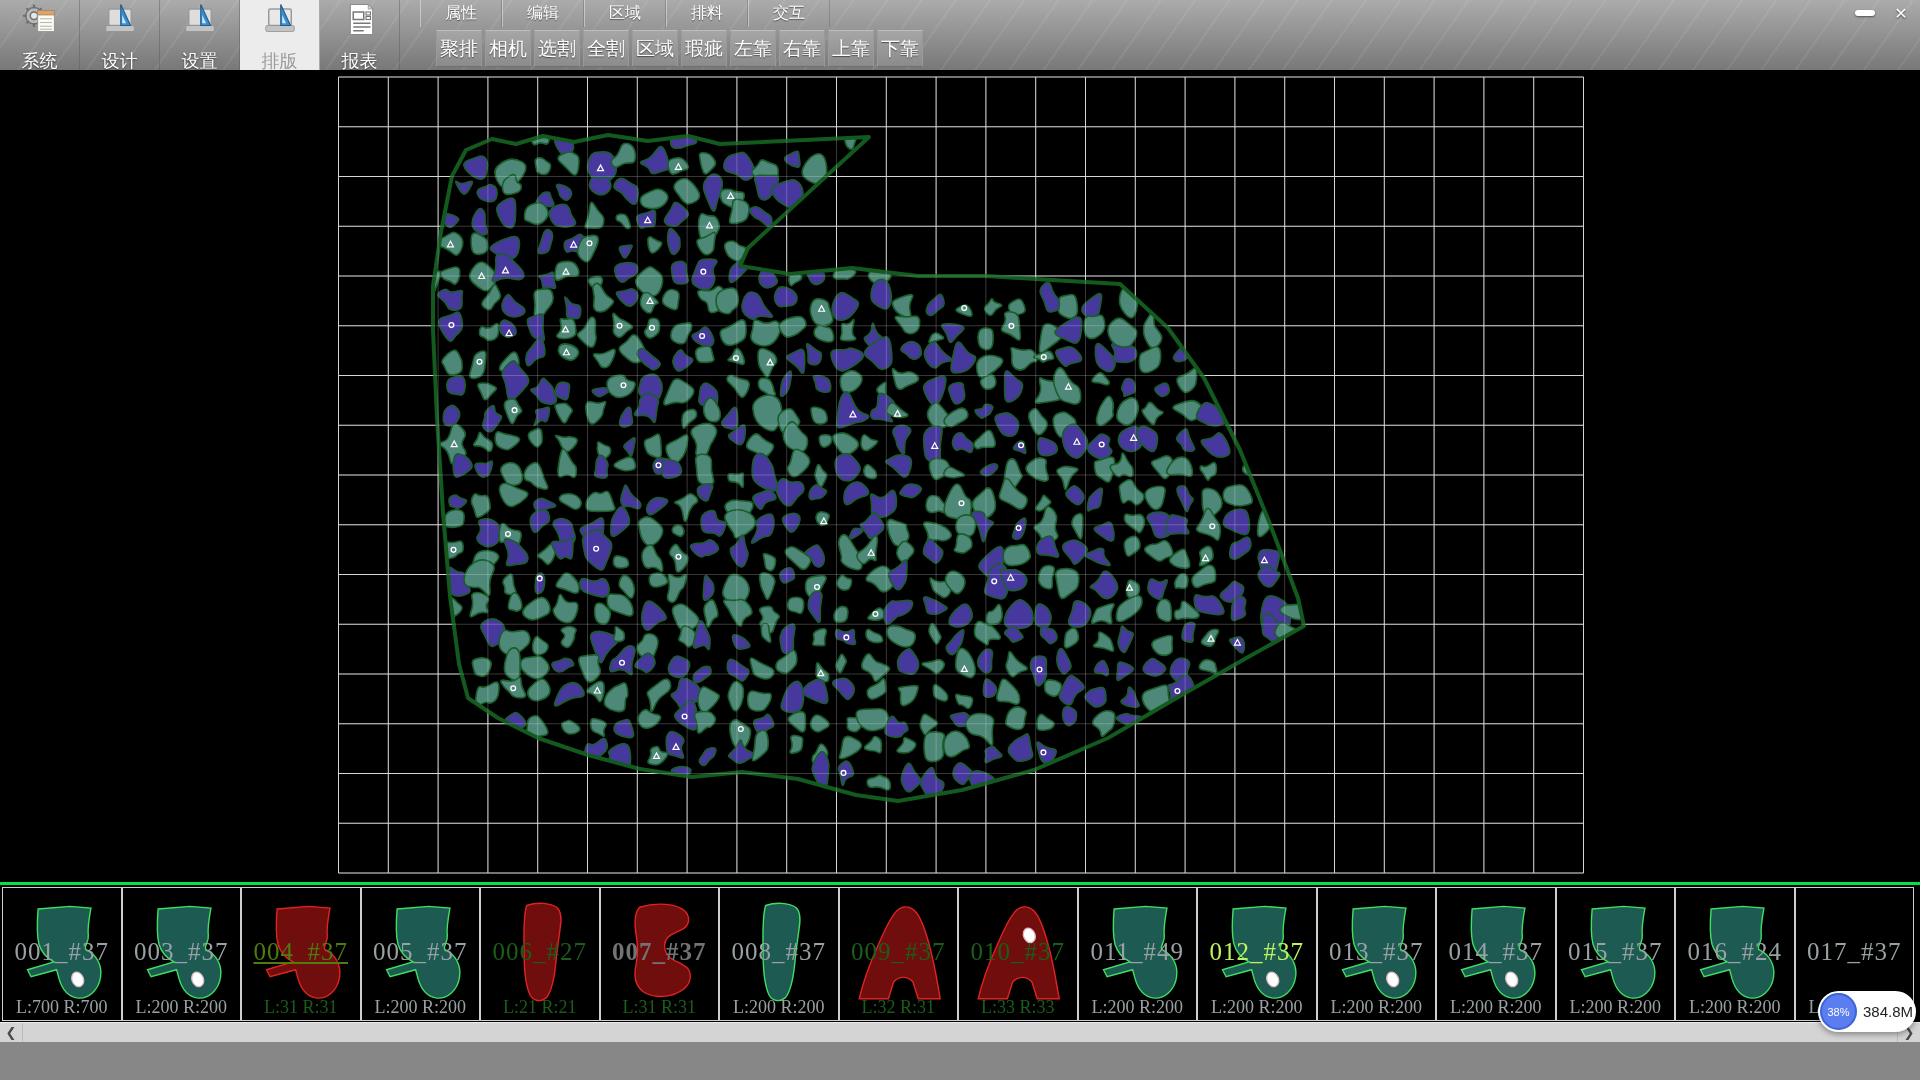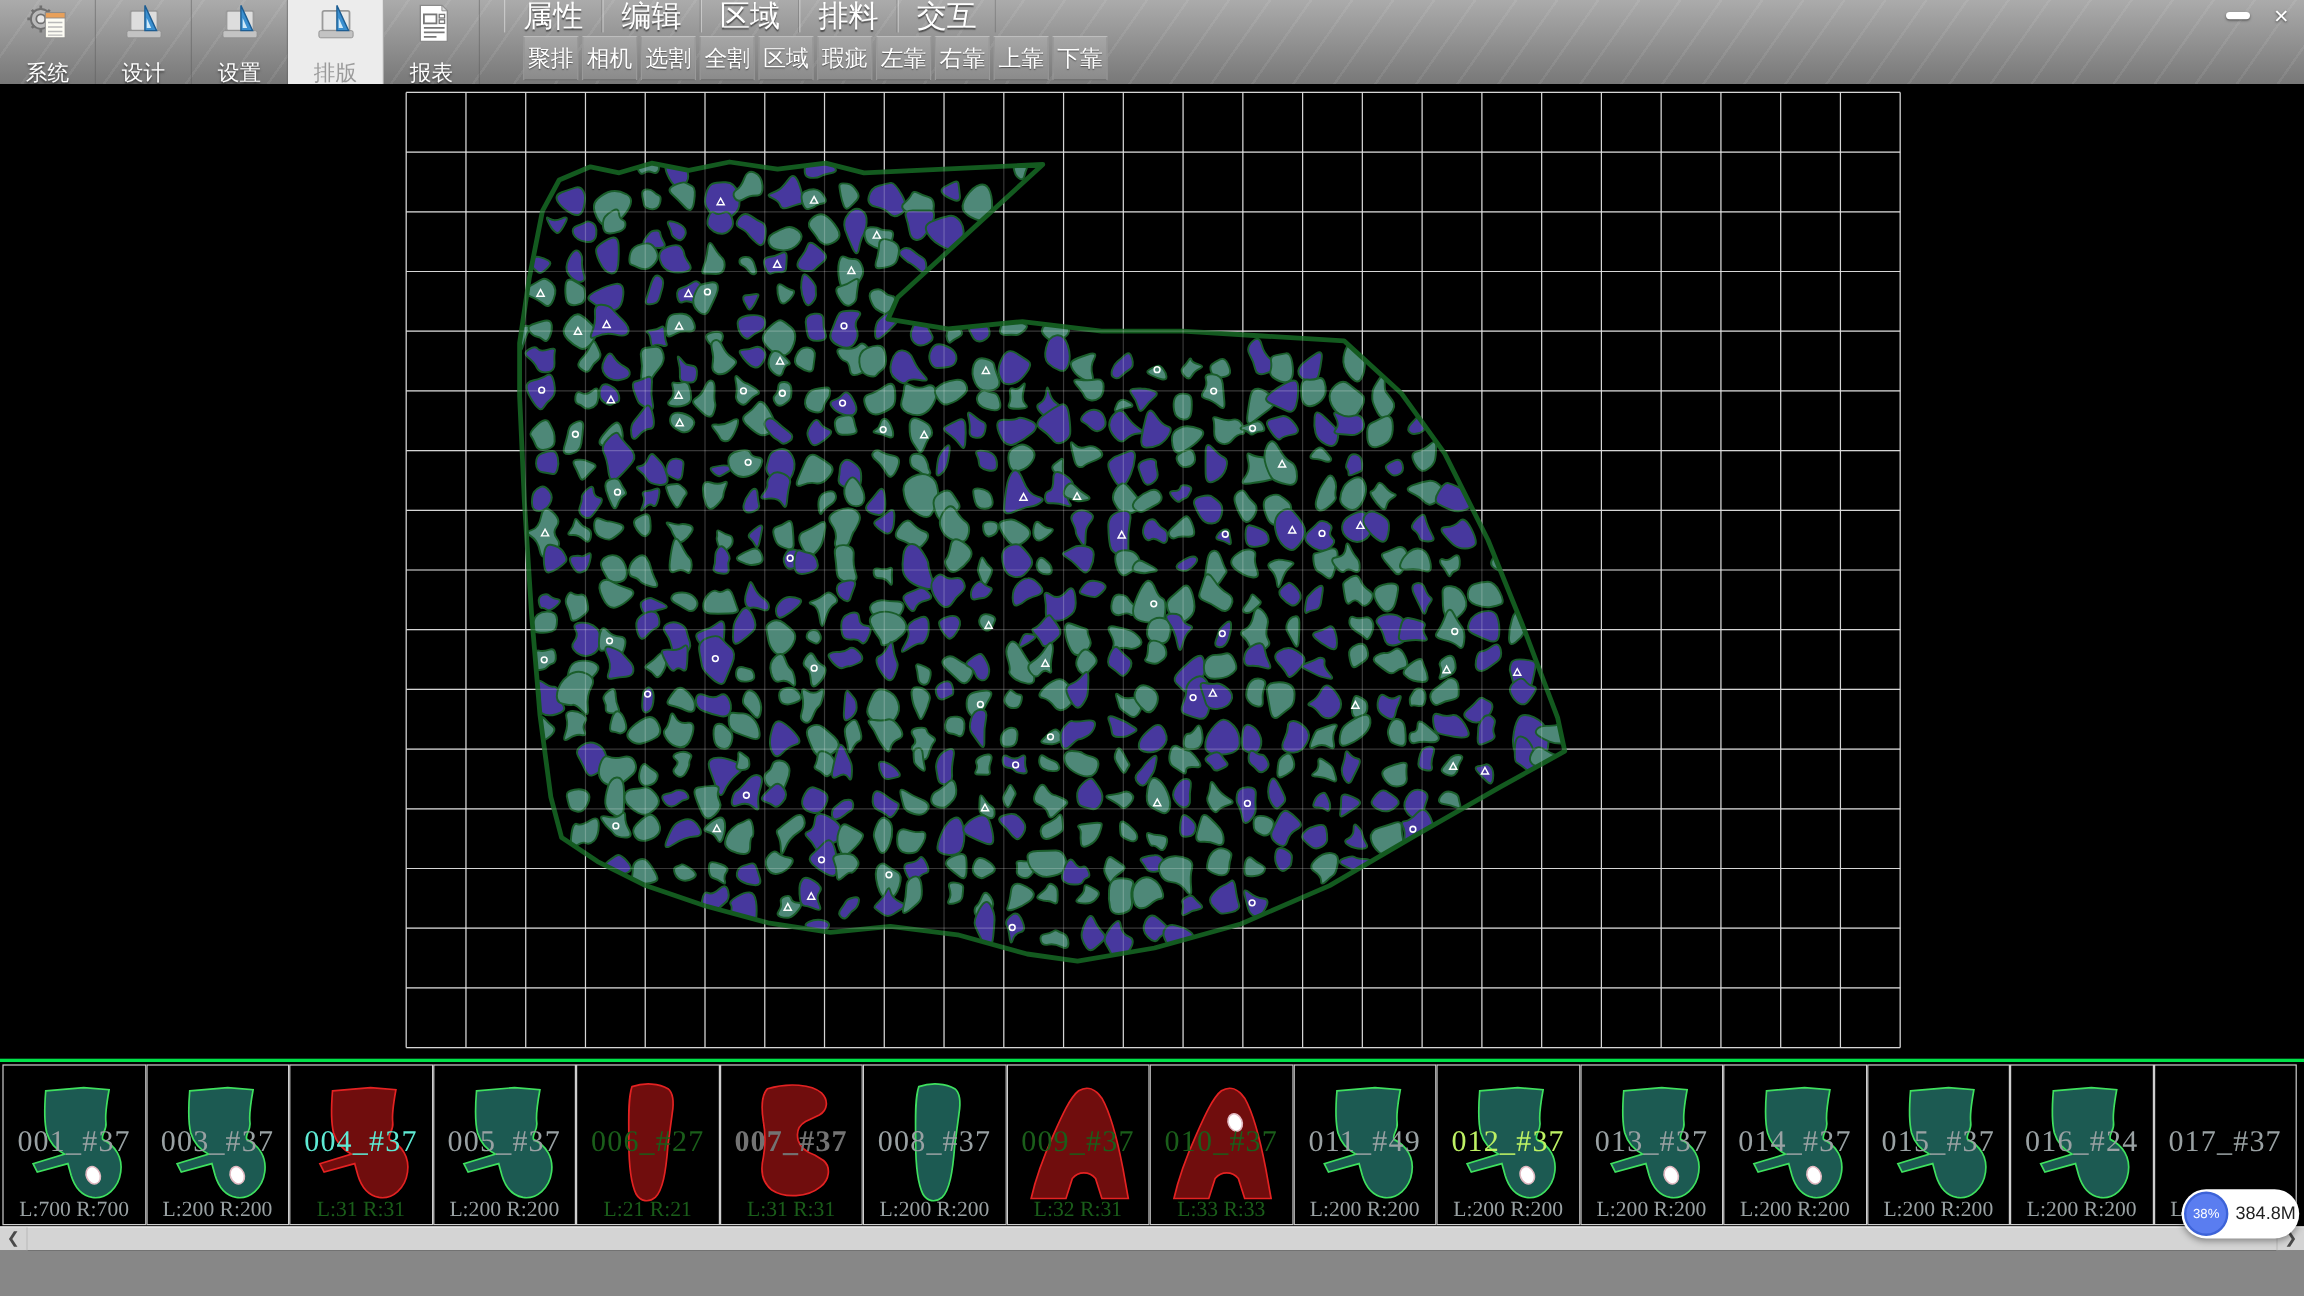--- a/index.html
+++ b/index.html
@@ -16,21 +16,21 @@
   .bigbtn{width:80px;height:70px;display:flex;flex-direction:column;align-items:center;
     justify-content:flex-start;padding-top:3px;box-sizing:border-box;cursor:default;
     border-right:1px solid rgba(90,90,90,.45);}
   .bigbtn .lbl{font-size:18px;color:#fff;text-shadow:0 1px 2px rgba(0,0,0,.55);margin-top:16px;line-height:18px;}
   .bigbtn.selected{background:#ececec;}
   .bigbtn.selected .lbl{color:#9a9a9a;text-shadow:none;}
   .bigbtn svg{display:block;}
 
   .menurow{position:absolute;left:420px;top:0;height:28px;display:flex;z-index:3;}
   .menuitem{width:80px;height:27px;display:flex;align-items:center;justify-content:center;
-    font-size:25px;color:#fff;text-shadow:0 1px 1px rgba(0,0,0,.5);
+    font-size:16px;color:#fff;text-shadow:0 1px 1px rgba(0,0,0,.5);
     border-left:1px solid rgba(230,230,230,.55);border-right:1px solid rgba(90,90,90,.35);}
   .toolrow{position:absolute;left:436px;top:30px;height:38px;display:flex;z-index:3;}
   .toolbtn{width:46px;height:37px;margin-right:3px;display:flex;align-items:center;justify-content:center;
     font-size:19px;color:#fff;text-shadow:0 1px 1px rgba(0,0,0,.5);
     background:linear-gradient(#a6a6a6,#8b8b8b);
     border:1px solid #9a9a9a;border-top-color:#bdbdbd;border-bottom-color:#6f6f6f;box-sizing:border-box;}
 
   .winctrl{position:absolute;top:3px;right:6px;display:flex;gap:10px;z-index:4;}
   .winbtn{width:26px;height:20px;display:flex;align-items:center;justify-content:center;
     color:#fff;font-family:"DejaVu Sans",sans-serif;font-weight:bold;font-size:16px;
@@ -912,21 +912,21 @@
             <path d="M24,10 L60,7 84,9 C82,20 80,32 81,40 C82,48 76,51 78,56 C90,62 97,73 95,87 C93,102 81,113 68,111 C57,109 51,100 48,90 L45,79 16,87 12,79 42,70 C34,66 28,60 25,50 C22,38 23,22 24,10 Z" fill="#1C5A52" stroke="#3FE05F" stroke-width="1.6"></path>
             <ellipse cx="69" cy="90" rx="6.5" ry="8.5" fill="#ffffff" stroke="#e0b8c0" stroke-width="1.5" transform="rotate(-22 69 90)"></ellipse>
           </svg>
           <div class="cname" style="color: rgb(153, 161, 163);">003_#37</div>
           <div class="ccounts" style="color: rgb(153, 161, 163);">L:200 R:200</div>
         </div>
         <div class="cell">
           <svg width="88" height="124" viewBox="0 0 100 120">
             <path d="M24,10 L60,7 84,9 C82,20 80,32 81,40 C82,48 76,51 78,56 C90,62 97,73 95,87 C93,102 81,113 68,111 C57,109 51,100 48,90 L45,79 16,87 12,79 42,70 C34,66 28,60 25,50 C22,38 23,22 24,10 Z" fill="#700D0D" stroke="#E32222" stroke-width="1.6"></path>
           </svg>
-          <div class="cname" style="color: #5eead4;">004_#37</div>
+          <div class="cname" style="color: #4d7c0f; text-decoration: underline;">004_#37</div>
           <div class="ccounts" style="color: rgb(26, 94, 26);">L:31 R:31</div>
         </div>
         <div class="cell">
           <svg width="88" height="124" viewBox="0 0 100 120">
             <path d="M24,10 L60,7 84,9 C82,20 80,32 81,40 C82,48 76,51 78,56 C90,62 97,73 95,87 C93,102 81,113 68,111 C57,109 51,100 48,90 L45,79 16,87 12,79 42,70 C34,66 28,60 25,50 C22,38 23,22 24,10 Z" fill="#1C5A52" stroke="#3FE05F" stroke-width="1.6"></path>
           </svg>
           <div class="cname" style="color: rgb(153, 161, 163);">005_#37</div>
           <div class="ccounts" style="color: rgb(153, 161, 163);">L:200 R:200</div>
         </div>
         <div class="cell">

